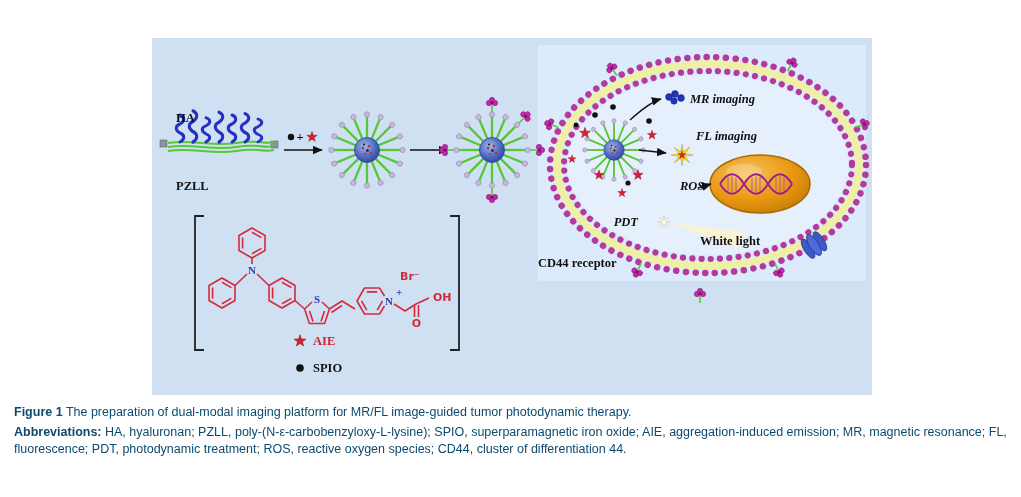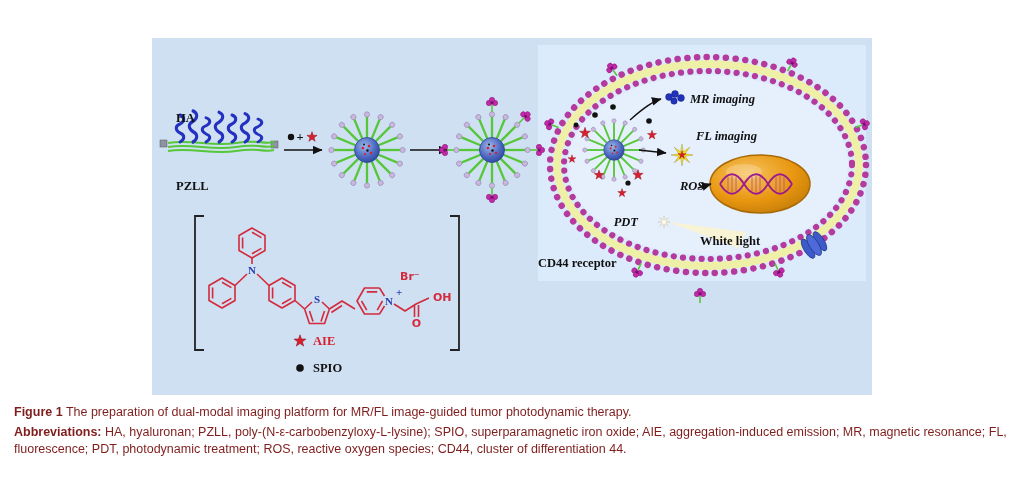--- a/index.html
+++ b/index.html
@@ -31,21 +31,21 @@
   .flower-stem{stroke:var(--micelle-arm,#57c73a);stroke-width:1.6;}
   .flower-petal{fill:#c02aa8;stroke:#8a1478;stroke-width:0.5;}
   .chem{stroke:var(--structure-red,#d42a3d);stroke-width:1.6;fill:none;stroke-linejoin:round;}
   .hetero{fill:var(--hetero-blue,#2b3faf);font:bold 11px "Liberation Serif",serif;}
   .chem-red-text{fill:var(--structure-red,#d42a3d);font:bold 11px "DejaVu Sans",sans-serif;}
   .bracket{stroke:#222;stroke-width:1.8;fill:none;}
   .dna{stroke:#9b1b8e;stroke-width:1.8;fill:none;}
   .dna-rung{stroke:#b04aa5;stroke-width:1;opacity:0.8;}
   .caption{
     position:absolute;left:14px;top:404px;width:993px;
-    font-size:12.5px;line-height:1.36;color:#7f1d1d;
+    font-size:12.5px;line-height:1.36;color:#0c4a6e;
   }
   .caption p{margin:0 0 3px 0;}
   .caption b{font-weight:bold;}
 </style>
 </head>
 <body>
 
 <div class="stage">
 
   <div class="figure-panel">

